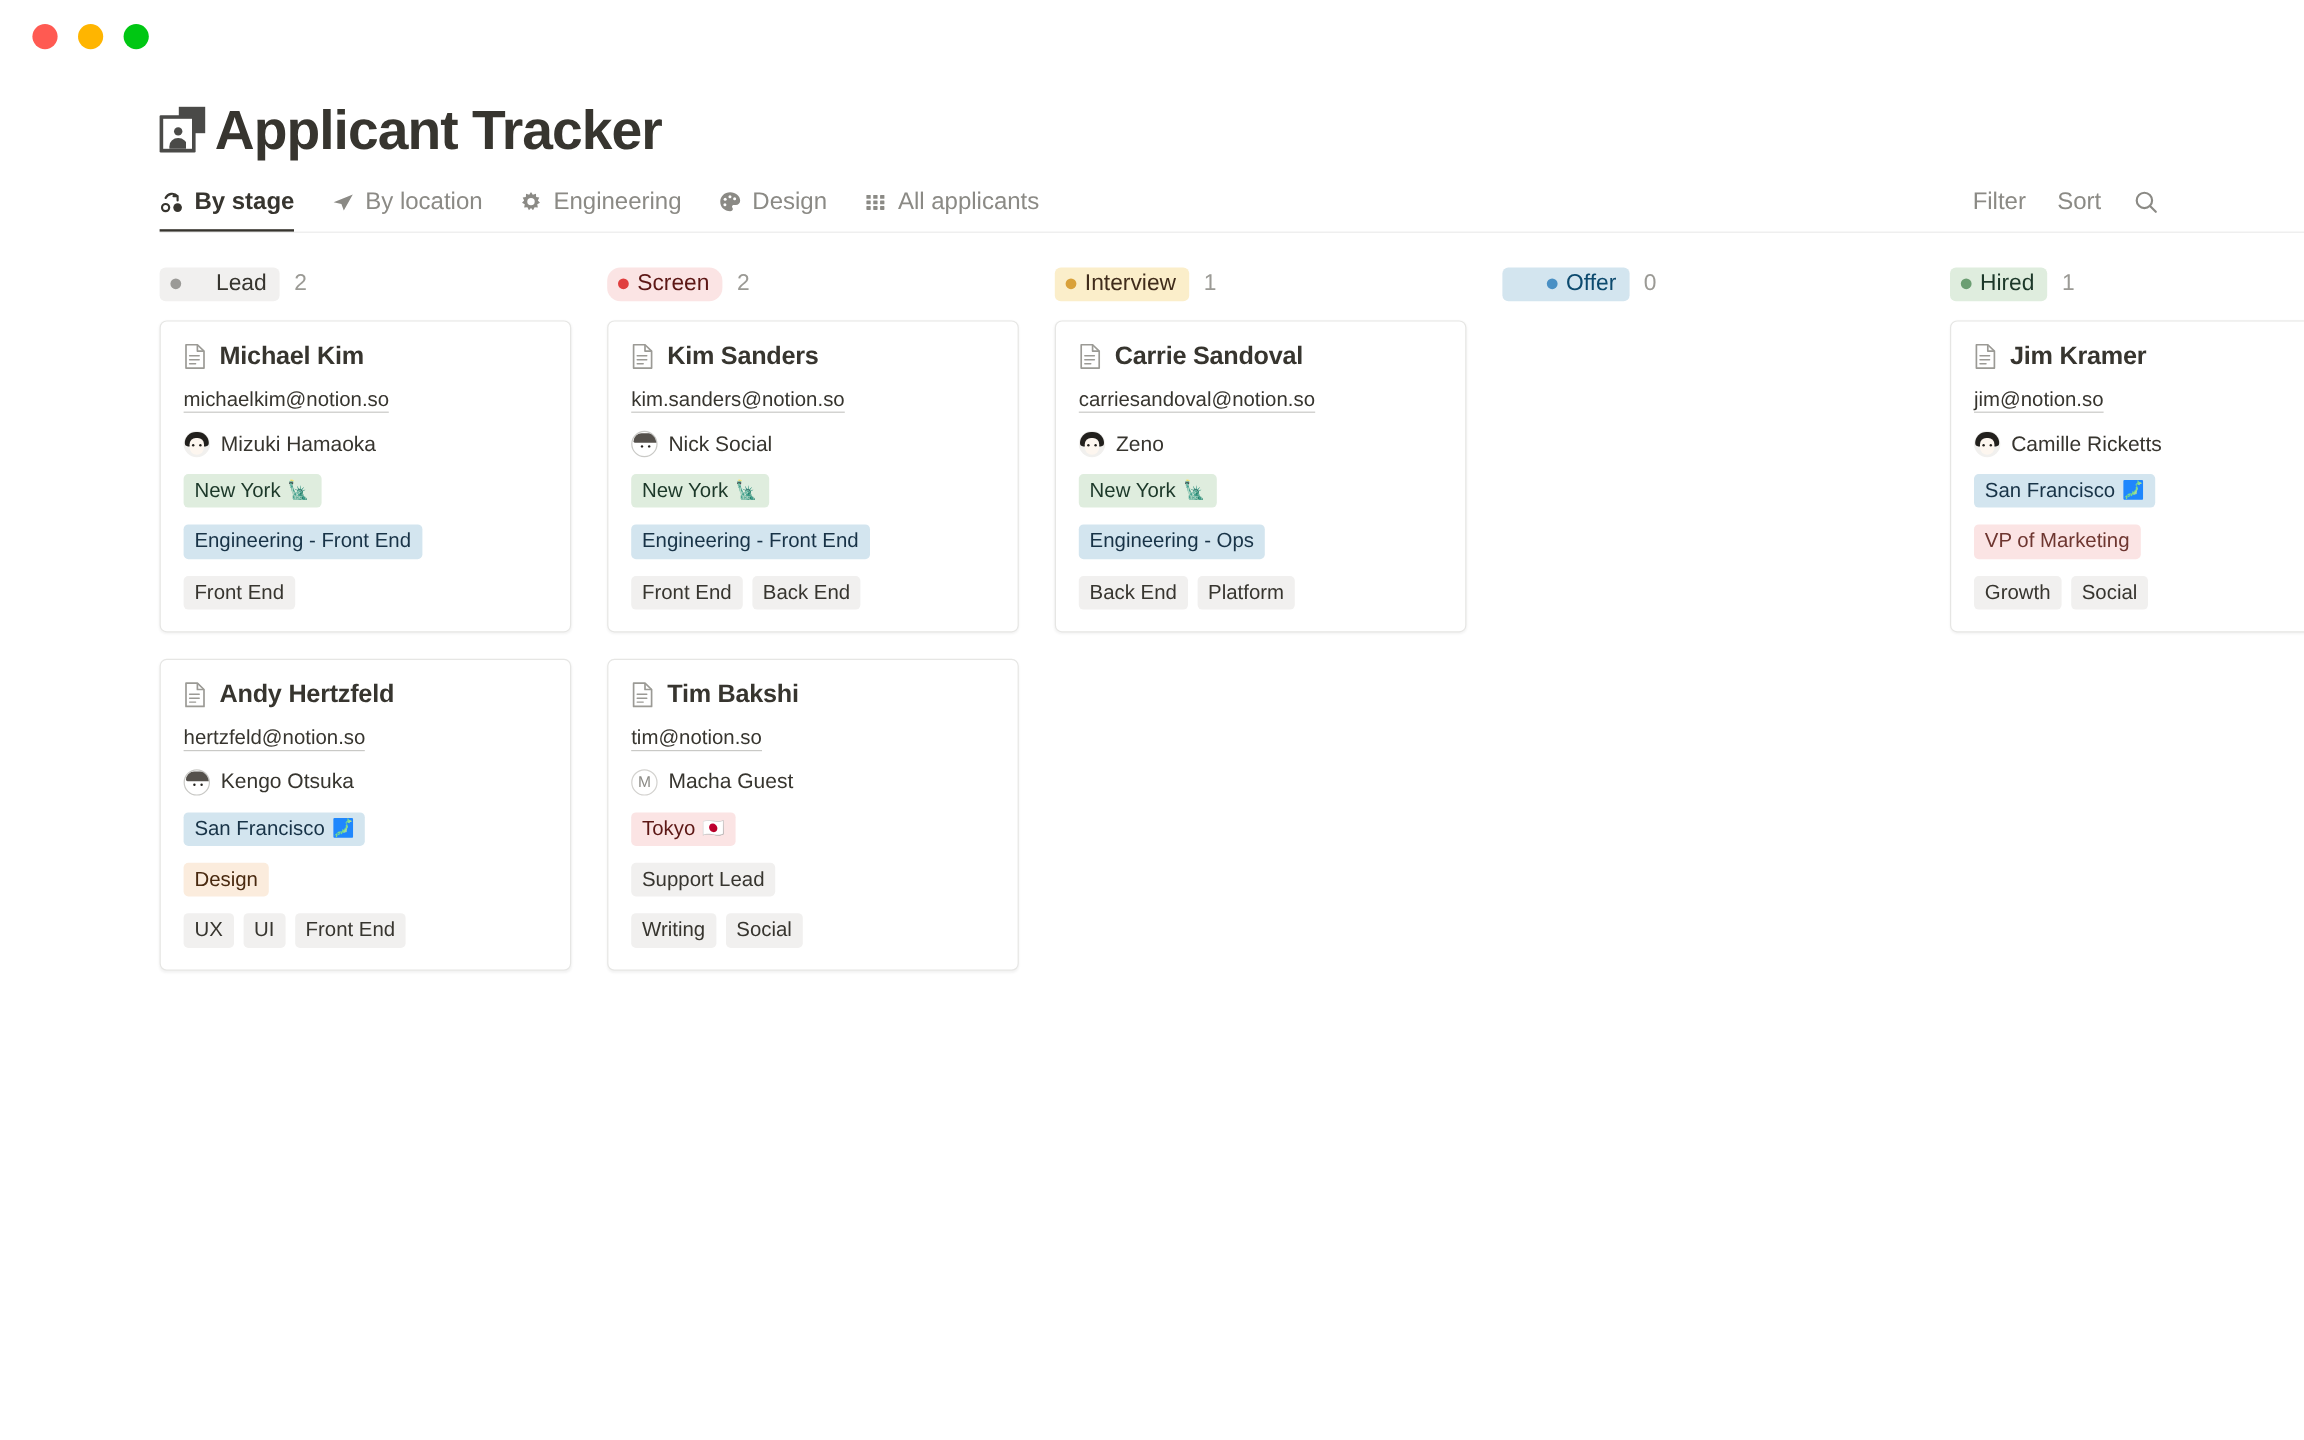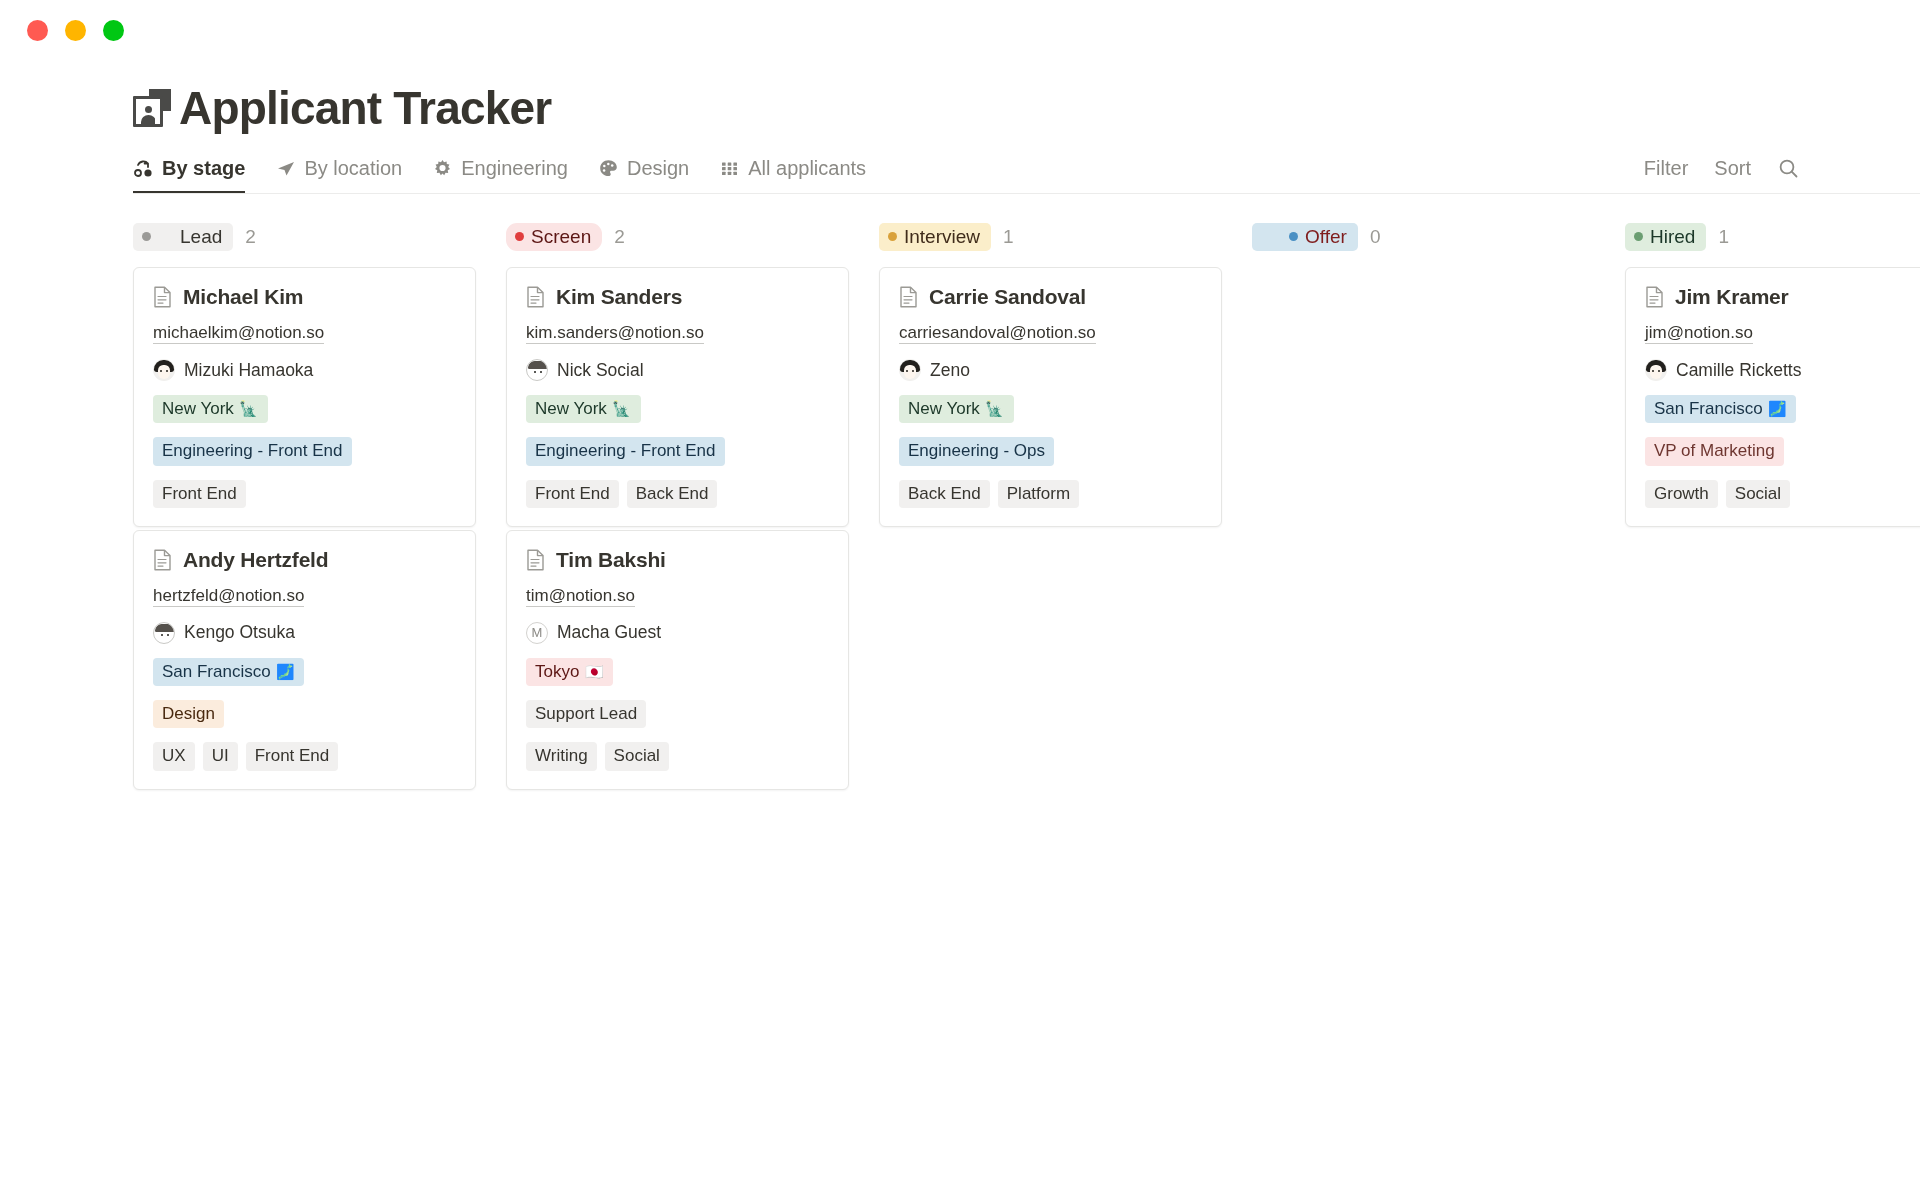--- a/index.html
+++ b/index.html
@@ -81,21 +81,21 @@
     display: inline-flex; align-items: center; gap: 7px;
     padding: 3px 11px 4px 9px; border-radius: 5px;
     font-size: 19px; line-height: 1.15; font-weight: 500; white-space: nowrap;
   }
   .stage-dot { width: 9px; height: 9px; border-radius: 50%; flex: 0 0 auto; }
   .count { font-size: 19px; color: #9b9a95; }
 
   .card {
     width: 343px; background: #fff; border: 1px solid #e6e6e4; border-radius: 6px;
     box-shadow: 0 1px 2px rgba(15,15,15,0.05);
-    padding: 17px 19px 18px 19px; margin-bottom: 3px;
+    padding: 17px 19px 18px 19px; margin-bottom: 22px;
   }
   .card-title { display: flex; align-items: center; gap: 11px; margin-bottom: 14px; }
   .doc-icon { width: 19px; height: 22px; flex: 0 0 auto; }
   .card-name { font-size: 21px; font-weight: bold; color: #37352f; letter-spacing: -0.2px; }
   .email {
     display: inline-block; font-size: 17px; color: #37352f;
     border-bottom: 1px solid #c9c9c6; margin-bottom: 15px; cursor: pointer;
   }
   .person-row { display: flex; align-items: center; gap: 9px; margin-bottom: 14px; }
   .avatar {
@@ -135,21 +135,21 @@
   .t-red    { background: #fbe4e4; color: #5d1715; }
   .t-pink   { background: #fbe4e4; color: #6e3630; }
 
   
   .s-gray   { background: #f1f0ef; color: #37352f; gap: 29px; }
   .s-gray   .stage-dot { background: #9b9a97; }
   .s-red    { background: #fbe4e4; color: #5d1715; border-radius: 11px; }
   .s-red    .stage-dot { background: #e03e3e; }
   .s-yellow { background: #fbeeca; color: #402c1b; }
   .s-yellow .stage-dot { background: #d9a13a; }
-  .s-blue   { background: #d3e5ef; color: #7f1d1d; padding-left: 37px; }
+  .s-blue   { background: #d3e5ef; color: #0c4a6e; padding-left: 37px; }
   .s-blue   .stage-dot { background: #4a90c4; }
   .s-green  { background: #dfedde; color: #1c3829; }
   .s-green  .stage-dot { background: #6b9e72; }
 </style>
 </head>
 <body>
 
 <div class="titlebar">
   <div class="lights">
     <span class="light red"></span>

